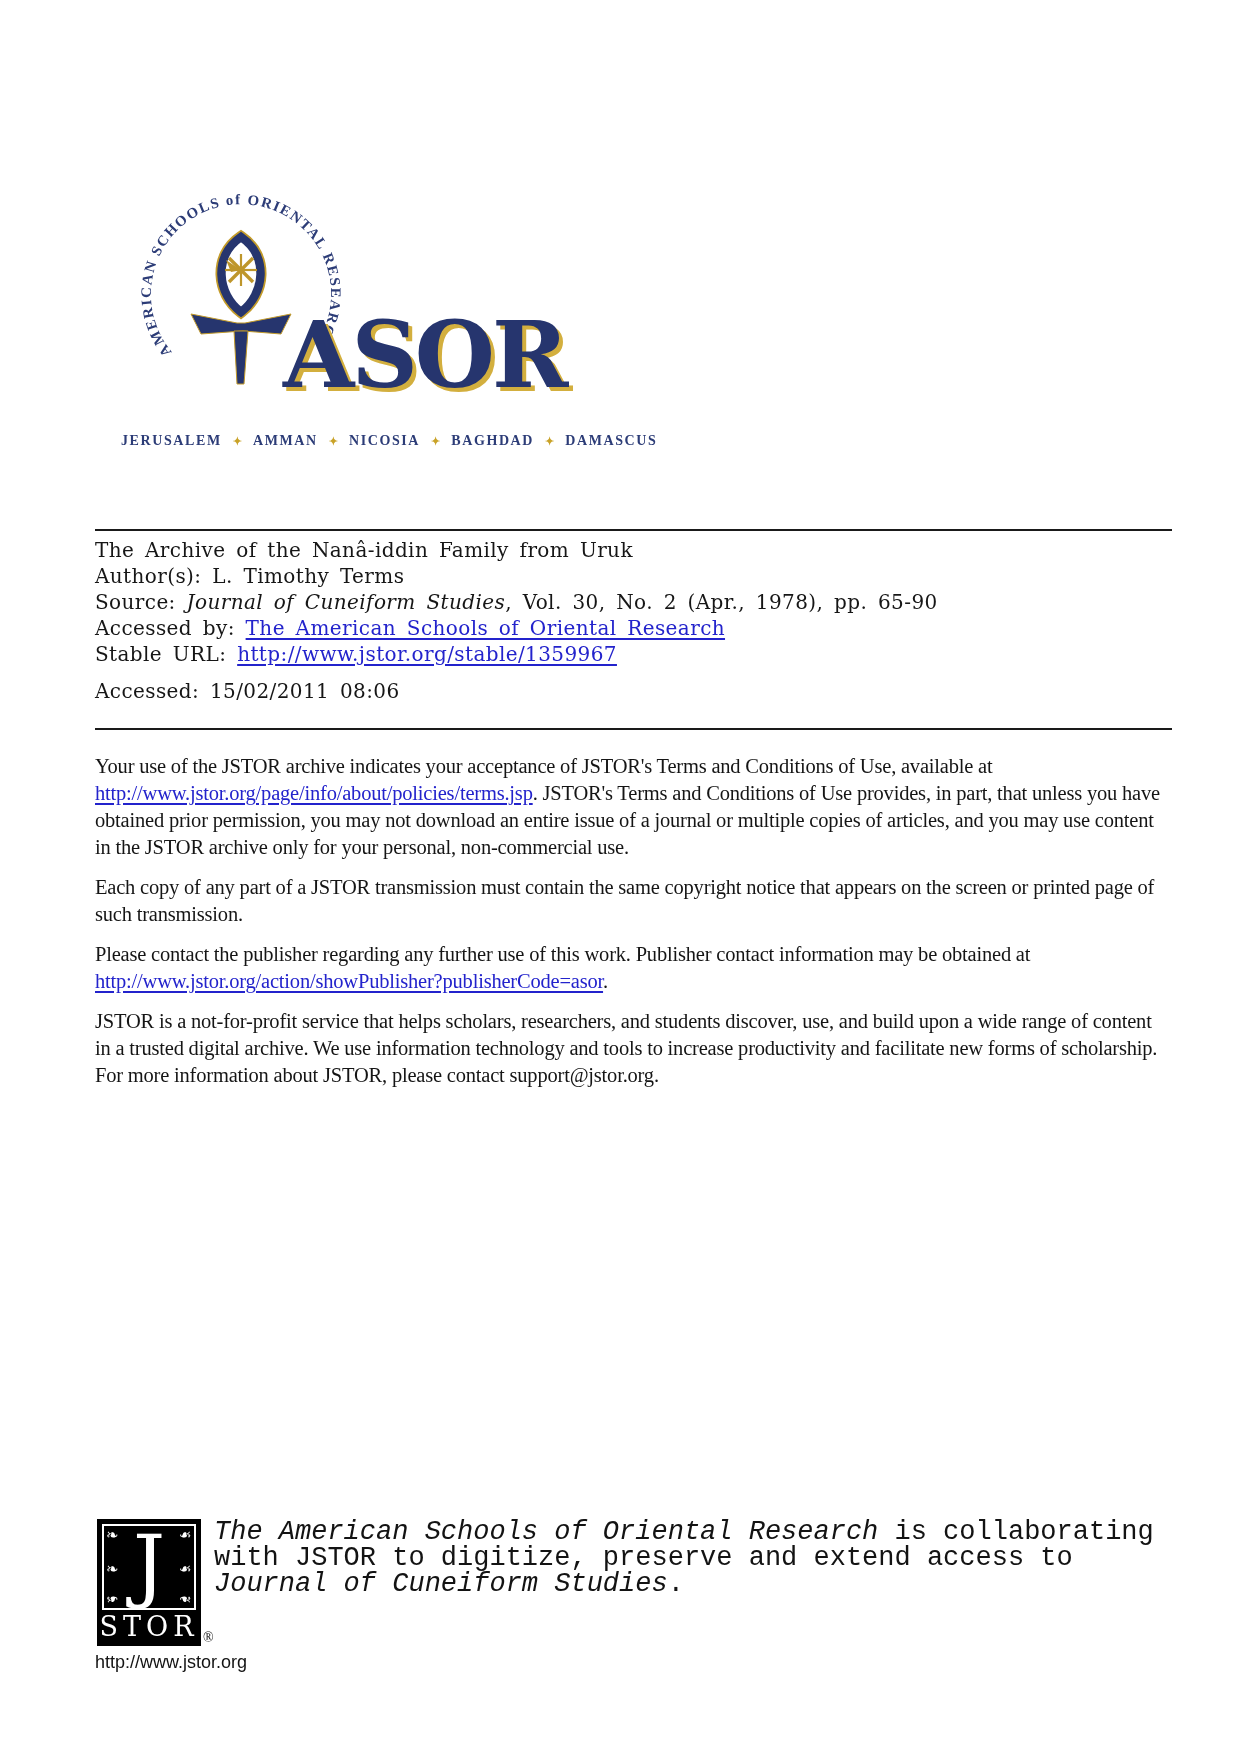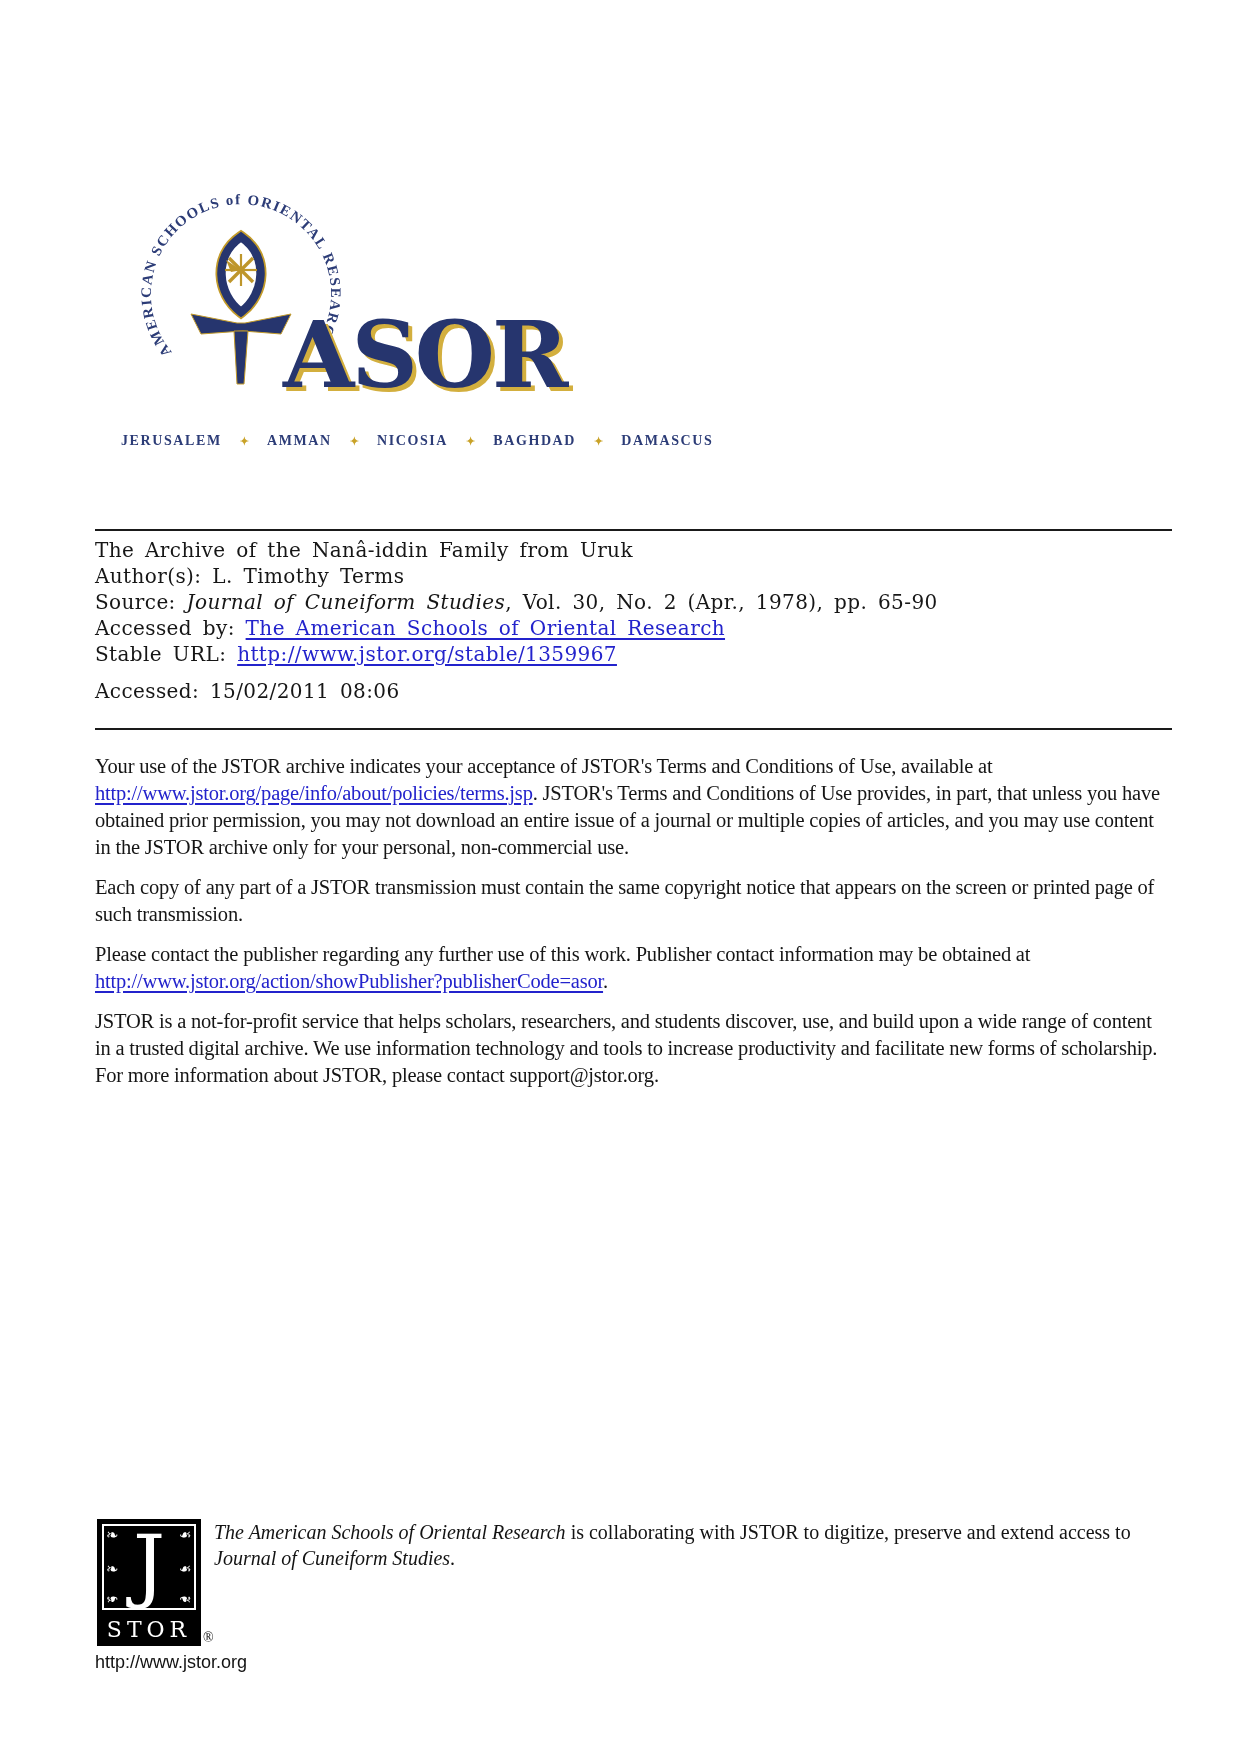--- a/index.html
+++ b/index.html
@@ -13,21 +13,21 @@
     font-family: "Liberation Serif", serif;
     color: #141414;
   }
 
   
   .asor-logo-wrap { position: absolute; left: 125px; top: 182px; width: 460px; height: 230px; }
 
   
   .cities {
     position: absolute; left: 121px; top: 433px;
-    display: flex; align-items: center; gap: 18px;
+    display: flex; align-items: center; gap: 11px;
     font-family: "Liberation Serif", serif;
     font-weight: bold; font-size: 14px; letter-spacing: 1.6px;
     color: #2c3c77; white-space: nowrap;
   }
   .cities .city-sep { color: #c9a227; font-size: 11px; letter-spacing: 0; }
 
   
   .rule { position: absolute; left: 95px; width: 1077px; height: 2px; background: #1a1a1a; }
   .rule-1 { top: 529px; }
   .rule-2 { top: 728px; }
@@ -73,30 +73,30 @@
   }
   .j-frame .flourish { position: absolute; color: #fff; font-size: 15px; line-height: 1; }
   .fl-tl { left: 2px;  top: 2px; }
   .fl-tr { right: 2px; top: 2px; transform: scaleX(-1); }
   .fl-bl { left: 2px;  bottom: 2px; transform: scaleY(-1); }
   .fl-br { right: 2px; bottom: 2px; transform: scale(-1,-1); }
   .fl-ml { left: 2px;  top: 36px; }
   .fl-mr { right: 2px; top: 36px; transform: scaleX(-1); }
   .stor {
     position: absolute; left: 0; right: 0; bottom: 4px; text-align: center;
-    color: #fff; font-family: "DejaVu Serif", serif; font-size: 22px; letter-spacing: 5px;
+    color: #fff; font-family: "DejaVu Serif", serif; font-size: 27px; letter-spacing: 5px;
   }
   .reg-mark { position: absolute; left: 203px; top: 1630px; font-size: 14px; color: #111; }
   .jstor-url {
     position: absolute; left: 95px; top: 1652px;
     font-family: Liberation Sans, sans-serif; font-size: 18px; color: #131313;
   }
   .collab {
     position: absolute; left: 214px; top: 1519px; width: 945px;
-    font-family: Liberation Serif, serif; font-size: 20px; line-height: 26px;
+    font-family: Liberation Mono, monospace; font-size: 27px; line-height: 26px;
     color: #131313;
   }
 </style>
 </head>
 <body>
 
 <div id="page">
 
   <div class="asor-logo-wrap">
     <svg width="460" height="230" viewBox="0 0 460 230" xmlns="http://www.w3.org/2000/svg" xmlns:xlink="http://www.w3.org/1999/xlink">

